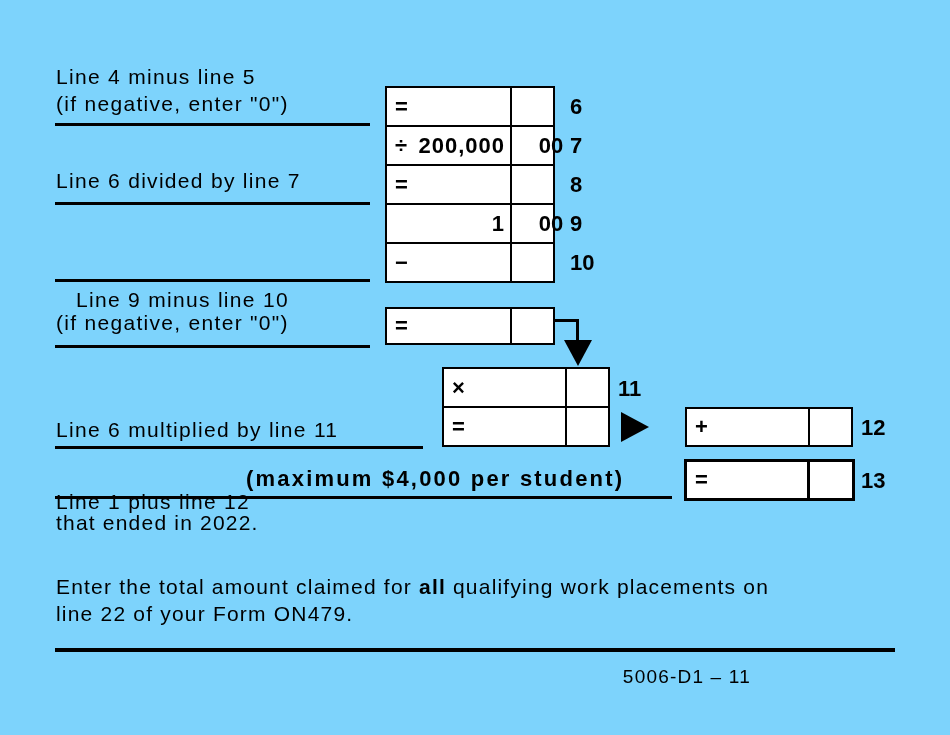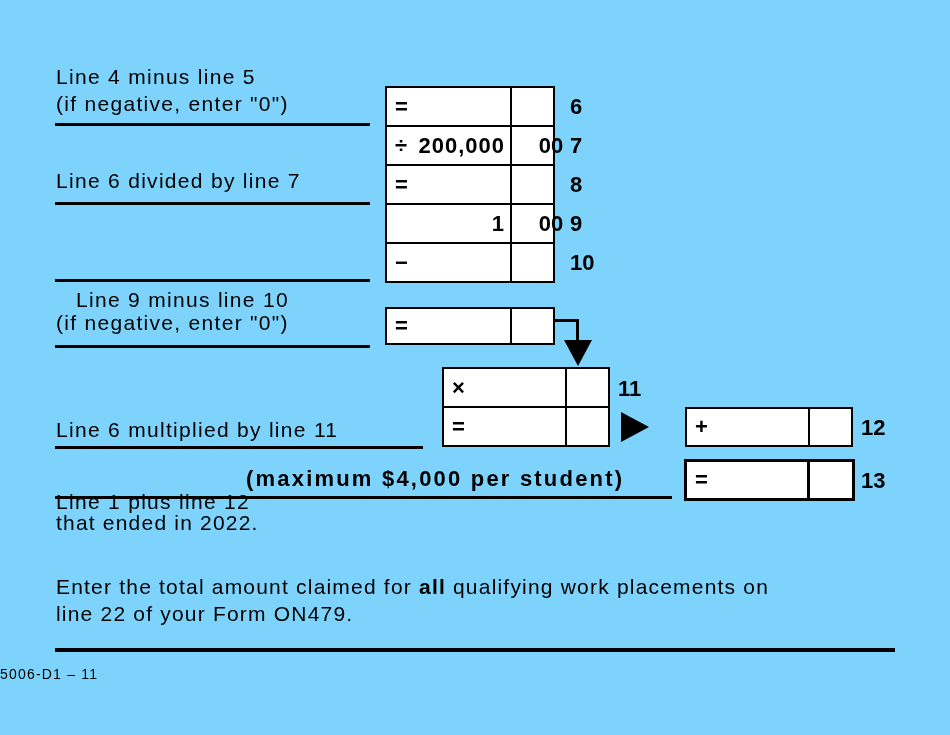--- a/index.html
+++ b/index.html
@@ -114,22 +114,22 @@
     top: 648px;
     width: 840px;
     height: 4px;
     background: #000000;
   }
   .footer-text {
     position: absolute;
     left: 0;
     top: 666px;
     width: 751px;
-    text-align: left;
-    font-size: 14px;
+    text-align: right;
+    font-size: 19px;
     letter-spacing: 1.2px;
   }
 </style>
 </head>
 <body>
 
 <div class="page">
 
   <div class="lbl" style="left:56px; top:63px;">
     <div>Line 4 minus line 5</div>

